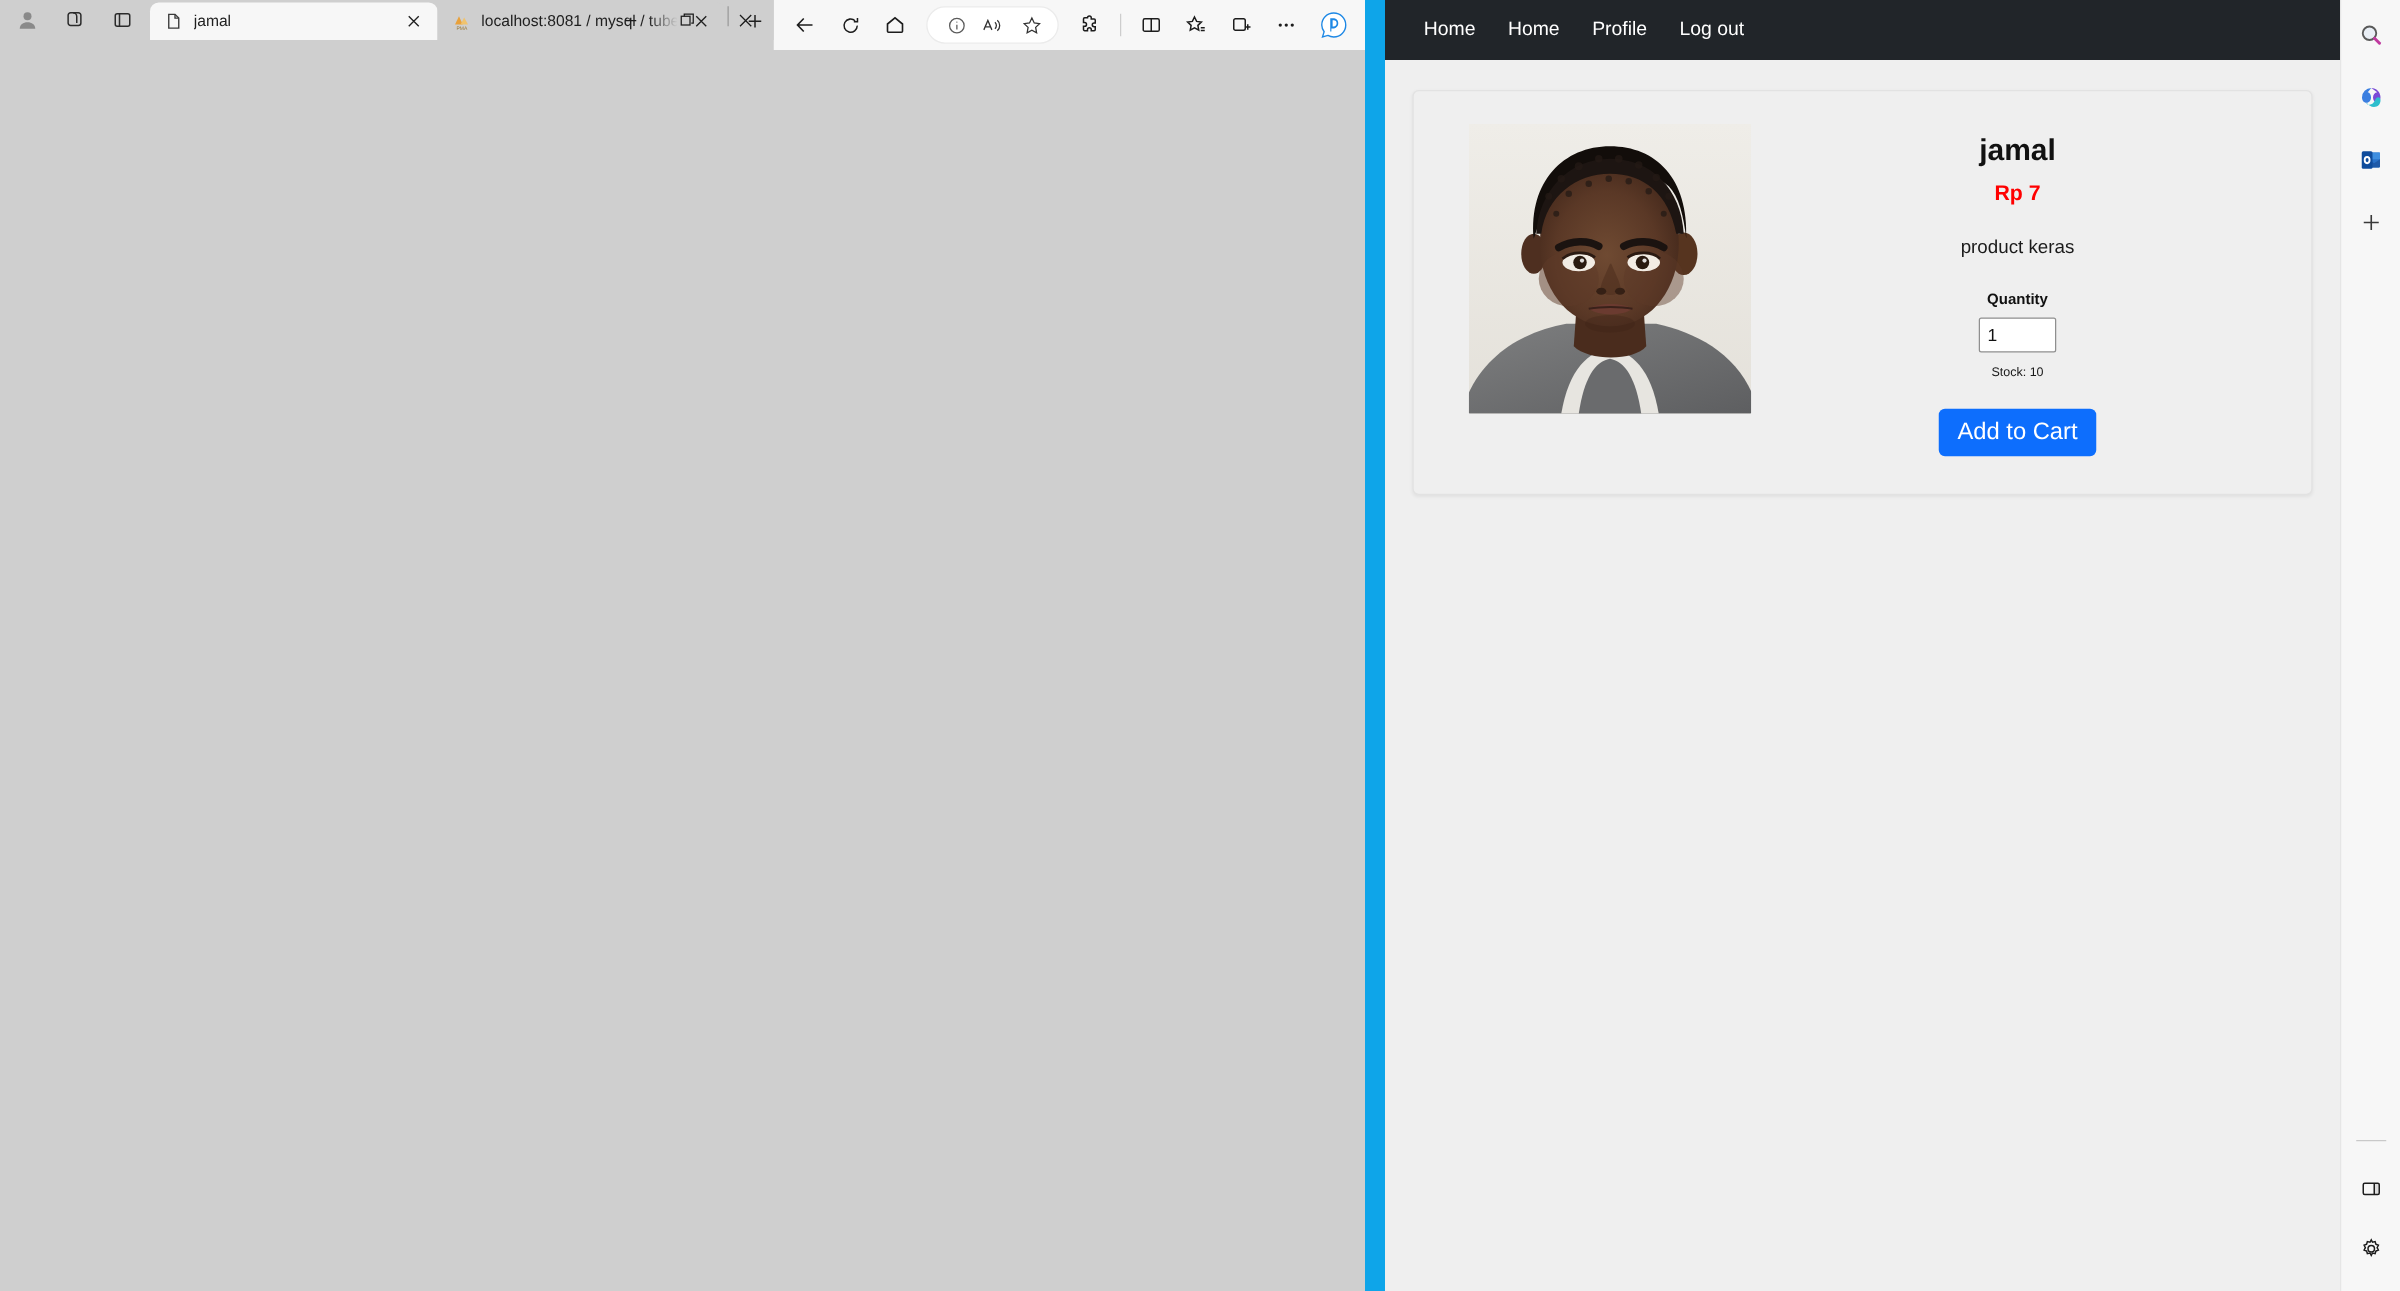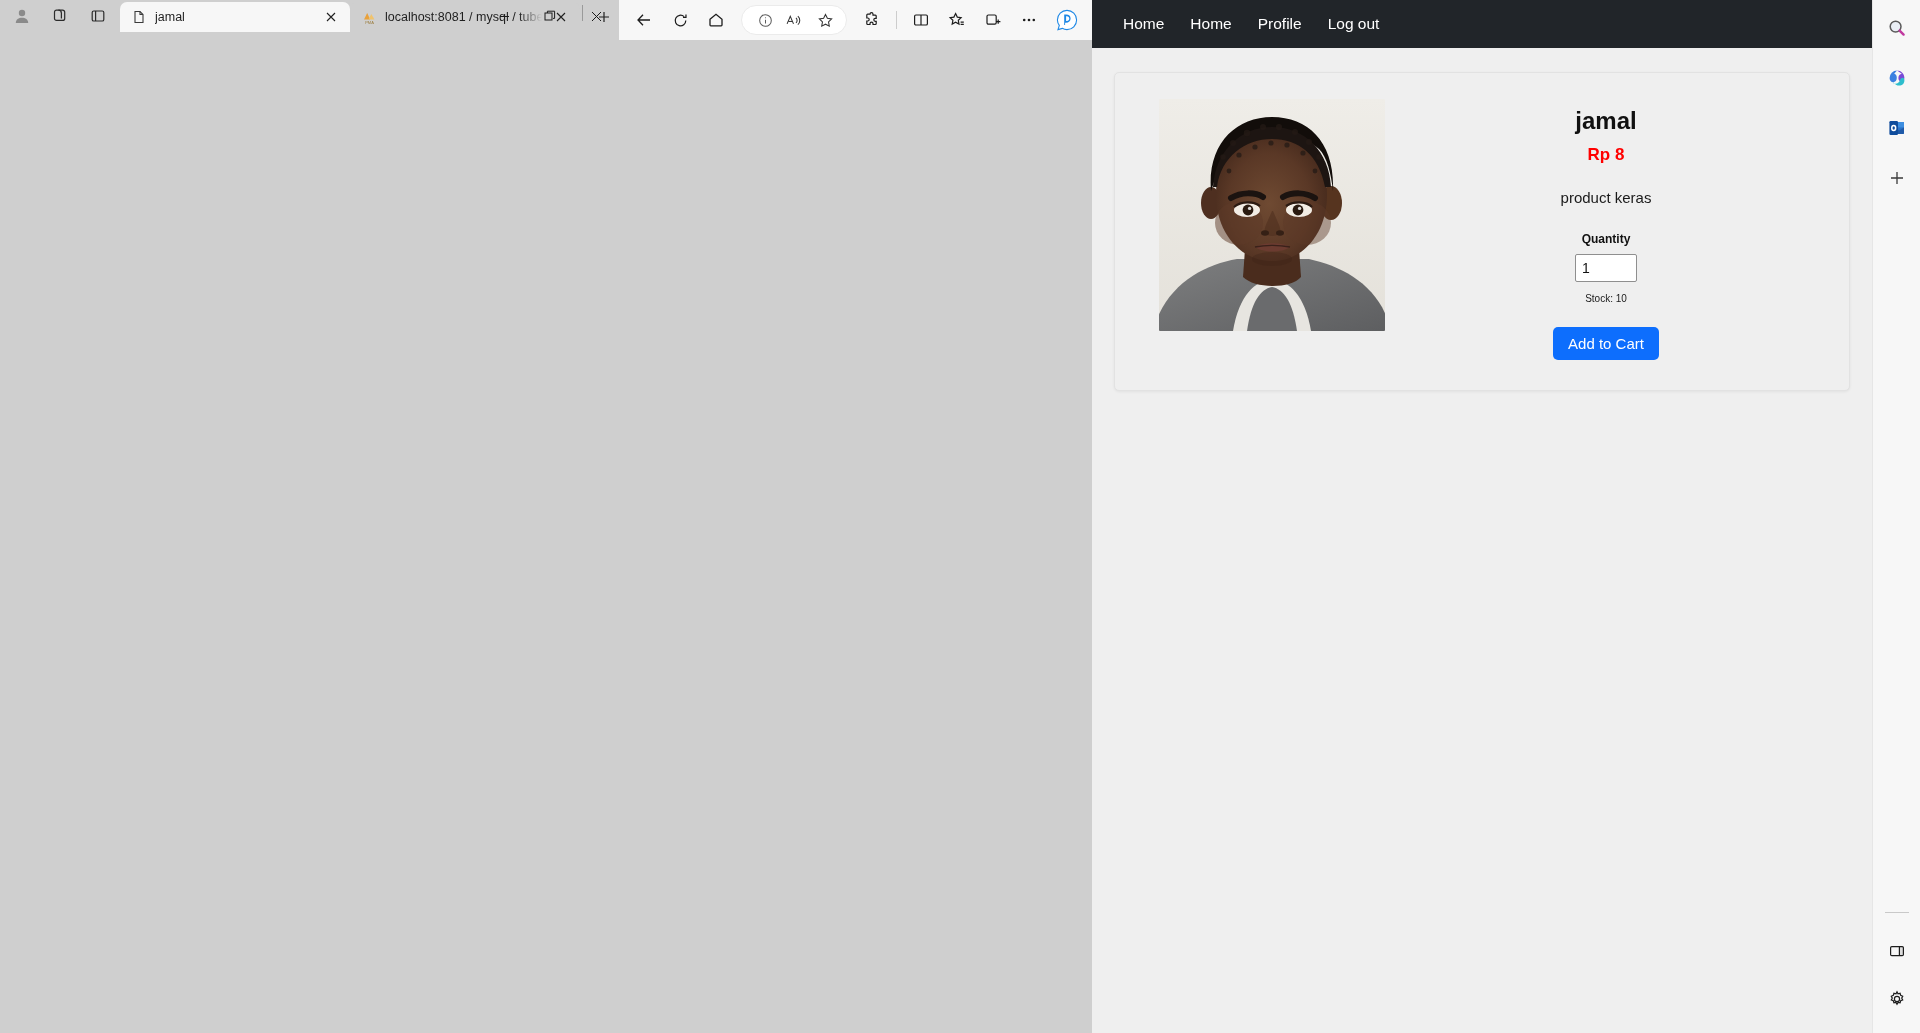--- a/index.html
+++ b/index.html
@@ -61,21 +61,21 @@
   .site-info { width: 26px; height: 24px; display: flex; align-items: center; justify-content: center; color: #5c5c5c; flex: 0 0 26px; }
   .url-text { flex: 1 1 auto; font-size: 14px; color: #767676; white-space: nowrap; overflow: hidden; padding-left: 6px; }
   .url-host { color: #1f1f1f; }
   .addr-right { display: flex; align-items: center; gap: 2px; }
   .addr-icon { width: 30px; height: 26px; display: flex; align-items: center; justify-content: center; color: #333; border-radius: 4px; }
   .tool-icon { width: 34px; height: 30px; display: flex; align-items: center; justify-content: center; color: #1d1d1d; border-radius: 5px; }
   .tool-sep { width: 1px; height: 18px; background: #cdcdcd; margin: 0 5px; }
   .copilot-btn { width: 34px; height: 30px; display: flex; align-items: center; justify-content: center; margin-left: 2px; }
 
   
-  .below { flex: 1 1 auto; display: flex; background: #f9a8d4; min-height: 0; }
+  .below { flex: 1 1 auto; display: flex; background: #0ea5e9; min-height: 0; padding-left: 16px; }
   .viewport { flex: 1 1 auto; background: #efefef; overflow: hidden; position: relative; }
   .sidebar {
     width: 48px; flex: 0 0 48px; background: #f7f7f7;
     display: flex; flex-direction: column; align-items: center;
     padding-top: 14px; gap: 22px; border-left: 1px solid #e6e6e6;
   }
   .sb-icon { width: 28px; height: 28px; display: flex; align-items: center; justify-content: center; border-radius: 6px; }
   .sb-spacer { flex: 1 1 auto; }
   .sb-divider { width: 24px; height: 1px; background: #c9c9c9; margin-bottom: 4px; }
   .sb-bottom { display: flex; flex-direction: column; align-items: center; gap: 20px; padding-bottom: 20px; }
@@ -106,21 +106,21 @@
   .product-desc { font-size: 15px; color: #1a1a1a; margin: 0 0 26px 0; }
   .qty-label { font-size: 12px; font-weight: bold; color: #111; margin: 0 0 8px 0; text-align: center; }
   .qty-input {
     width: 62px; height: 28px; border: 1px solid #8f8f8f; border-radius: 2px;
     background: #ffffff; font-size: 14px; color: #111; padding: 0 6px;
     font-family: "Liberation Sans", sans-serif;
   }
   .stock-text { font-size: 10px; color: #1a1a1a; margin: 11px 0 0 0; }
   .add-cart-btn {
     margin-top: 23px; background: #0d6efd; color: #ffffff; border: none;
-    border-radius: 5px; padding: 8px 15px; font-size: 15px;
+    border-radius: 5px; padding: 8px 15px; font-size: 19px;
     font-family: "Liberation Sans", sans-serif; cursor: pointer;
   }
 </style>
 </head>
 <body>
 
 <div class="browser">
 
   <div class="titlebar">
     <div class="tb-left-icons">
@@ -376,21 +376,21 @@
                 <path d="M96 148 C104 143 123 143 131 148 C123 154 104 154 96 148 Z" fill="#6b3b30"></path>
                 <path d="M96 148 C106 146 121 146 131 148" stroke="#3a211a" stroke-width="1.6" fill="none"></path>
 
                 <ellipse cx="113" cy="160" rx="20" ry="7" fill="#3c2318" opacity="0.35"></ellipse>
               </svg>
             </div>
           </div>
 
           <div class="card-info-col">
             <h3 class="product-title">jamal</h3>
-            <div class="product-price">Rp 8</div>
+            <div class="product-price">Rp 7</div>
             <div class="product-desc">product keras</div>
             <div class="qty-label">Quantity</div>
             <input class="qty-input" type="text" value="1" style="">
             <div class="stock-text">Stock: 10</div>
             <button class="add-cart-btn">Add to Cart</button>
           </div>
 
         </div>
       </div>
 

